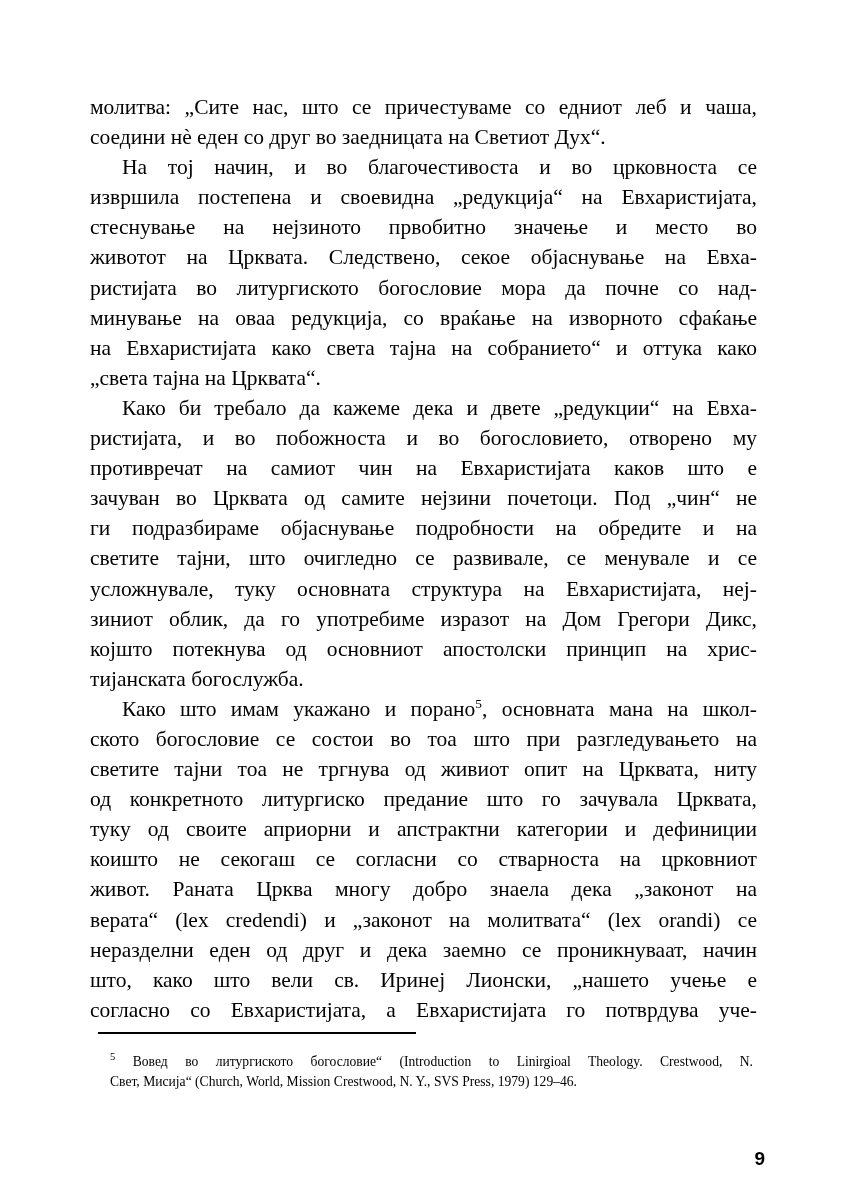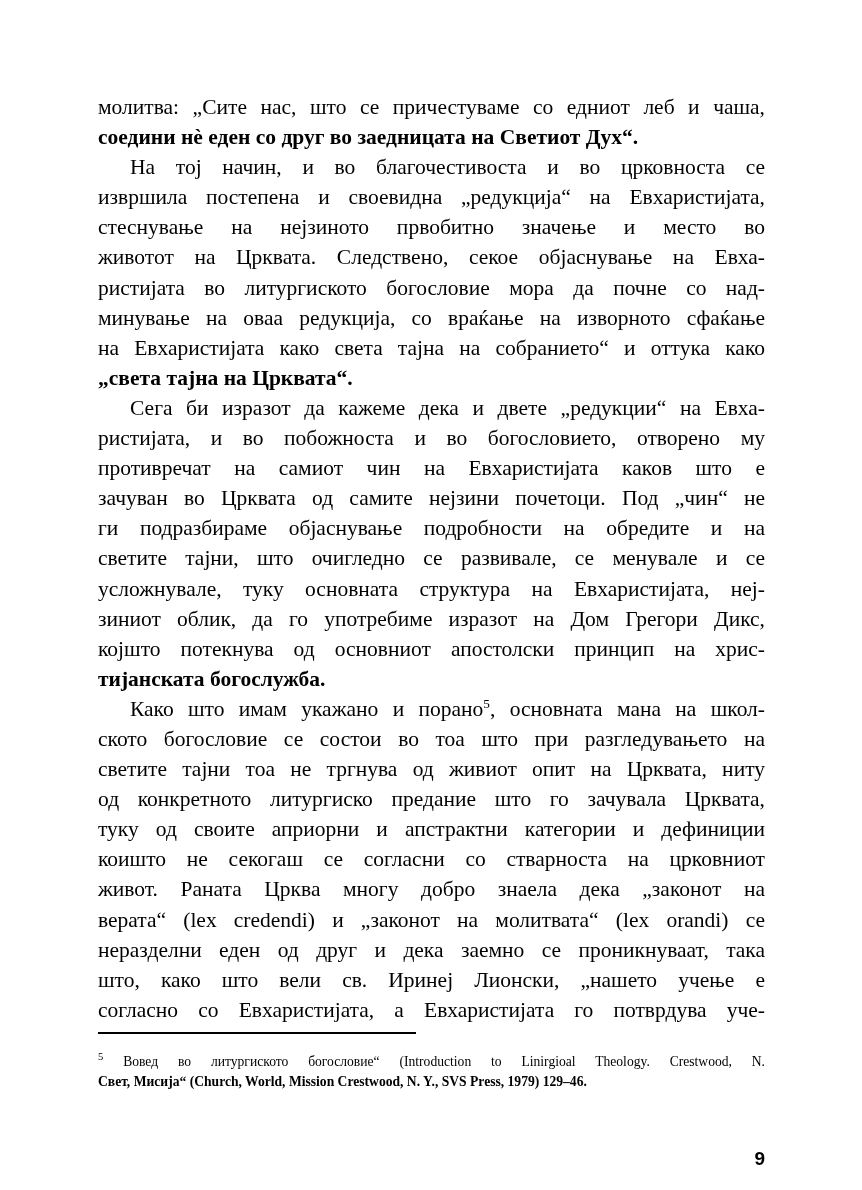--- a/index.html
+++ b/index.html
@@ -14,21 +14,21 @@
   .page {
     position: relative;
     width: 862px;
     height: 1190px;
     background: #ffffff;
     overflow: hidden;
     box-sizing: border-box;
   }
   .text-block {
     position: absolute;
-    left: 98px;
+    left: 90px;
     top: 92px;
     width: 667px;
   }
   .para {
     margin: 0;
     font-size: 21.5px;
     line-height: 30.1px;
     text-align: justify;
     text-justify: inter-word;
     hyphens: manual;
@@ -38,21 +38,20 @@
   }
   
   .ln {
     display: block;
     text-align: justify;
     text-align-last: justify;
     white-space: pre-wrap;
   }
   .ln.last {
     text-align-last: left;
-    font-weight: bold;
   }
   .ln.indent {
     text-indent: 32px;
   }
   sup.fnref {
     font-size: 0.62em;
     vertical-align: super;
     line-height: 0;
   }
   .footnote-area {
@@ -61,21 +60,21 @@
     top: 1032px;
     width: 667px;
   }
   .footnote-rule {
     width: 318px;
     height: 0;
     border-top: 2px solid #000000;
     margin: 0 0 18px 0;
   }
   .footnote {
-    margin: 0;
+    margin: 12px;
     font-size: 13.6px;
     line-height: 20.4px;
     text-align: justify;
   }
   .footnote .ln {
     text-align: justify;
     text-align-last: justify;
   }
   .footnote .ln.last {
     text-align-last: left;
@@ -114,42 +113,42 @@
       <span class="ln">извршила постепена и своевидна „редукција“ на Евхаристијата,</span>
       <span class="ln">стеснување на нејзиното првобитно значење и место во</span>
       <span class="ln">животот на Црквата. Следствено, секое објаснување на Евха-</span>
       <span class="ln">ристијата во литургиското богословие мора да почне со над-</span>
       <span class="ln">минување на оваа редукција, со враќање на изворното сфаќање</span>
       <span class="ln">на Евхаристијата како света тајна на собранието“ и оттука како</span>
       <span class="ln last">„света тајна на Црквата“.</span>
     </p>
 
     <p class="para">
-      <span class="ln indent">Сега би изразот да кажеме дека и двете „редукции“ на Евха-</span>
+      <span class="ln indent">Како би требало да кажеме дека и двете „редукции“ на Евха-</span>
       <span class="ln">ристијата, и во побожноста и во богословието, отворено му</span>
       <span class="ln">противречат на самиот чин на Евхаристијата каков што е</span>
       <span class="ln">зачуван во Црквата од самите нејзини почетоци. Под „чин“ не</span>
       <span class="ln">ги подразбираме објаснување подробности на обредите и на</span>
       <span class="ln">светите тајни, што очигледно се развивале, се менувале и се</span>
       <span class="ln">усложнувале, туку основната структура на Евхаристијата, неј-</span>
       <span class="ln">зиниот облик, да го употребиме изразот на Дом Грегори Дикс,</span>
       <span class="ln">којшто потекнува од основниот апостолски принцип на хрис-</span>
       <span class="ln last">тијанската богослужба.</span>
     </p>
 
     <p class="para">
       <span class="ln indent"><span>Како што имам укажано и порано</span><sup class="fnref">5</sup><span>, основната мана на школ-</span></span>
       <span class="ln">ското богословие се состои во тоа што при разгледувањето на</span>
       <span class="ln">светите тајни тоа не тргнува од живиот опит на Црквата, ниту</span>
       <span class="ln">од конкретното литургиско предание што го зачувала Црквата,</span>
       <span class="ln">туку од своите априорни и апстрактни категории и дефиниции</span>
       <span class="ln">коишто не секогаш се согласни со стварноста на црковниот</span>
       <span class="ln">живот. Раната Црква многу добро знаела дека „законот на</span>
       <span class="ln">верата“ (lex credendi) и „законот на молитвата“ (lex orandi) се</span>
-      <span class="ln">неразделни еден од друг и дека заемно се проникнуваат, така</span>
+      <span class="ln">неразделни еден од друг и дека заемно се проникнуваат, начин</span>
       <span class="ln">што, како што вели св. Иринеј Лионски, „нашето учење е</span>
       <span class="ln">согласно со Евхаристијата, а Евхаристијата го потврдува уче-</span>
     </p>
 
   </div>
 
   <div class="footnote-area">
     <div class="footnote-rule"></div>
     <p class="footnote">
       <span class="ln"><sup class="fnmark">5</sup><span> Вовед во литургиското богословие“ (Introduction to Linirgioal Theology. Crestwood, N.</span></span>

